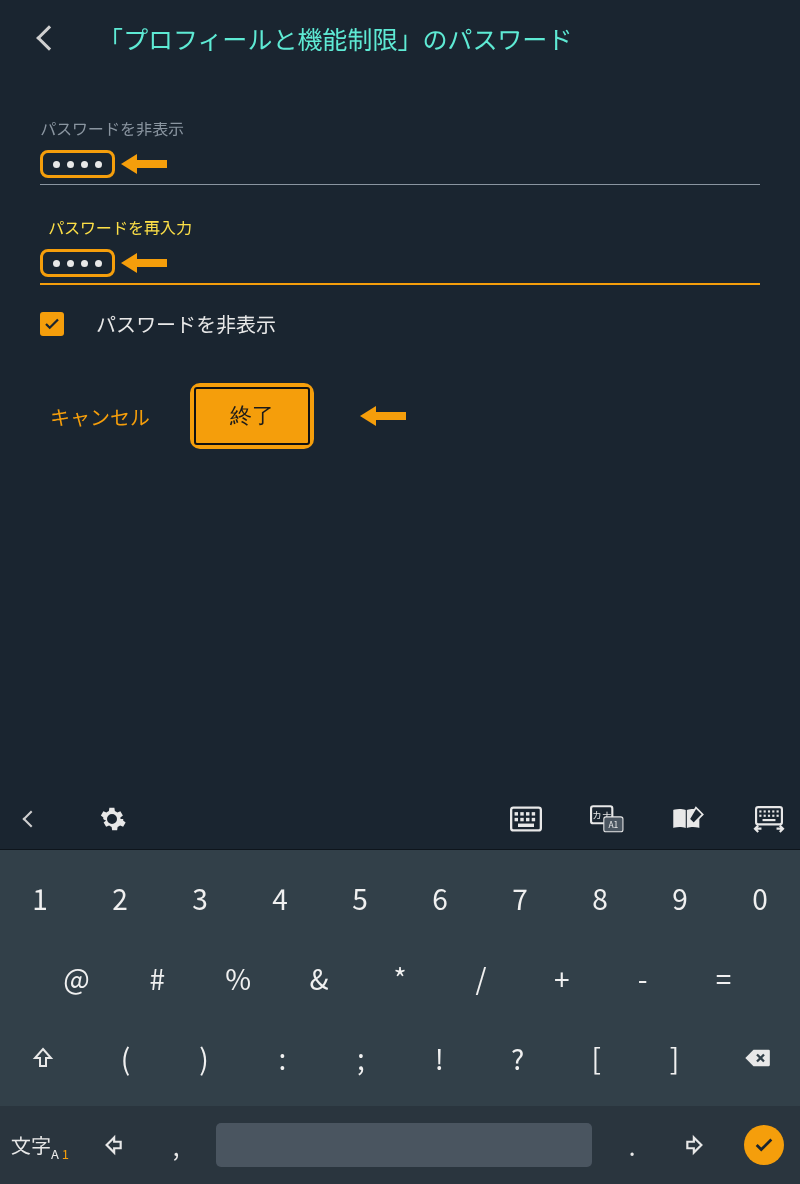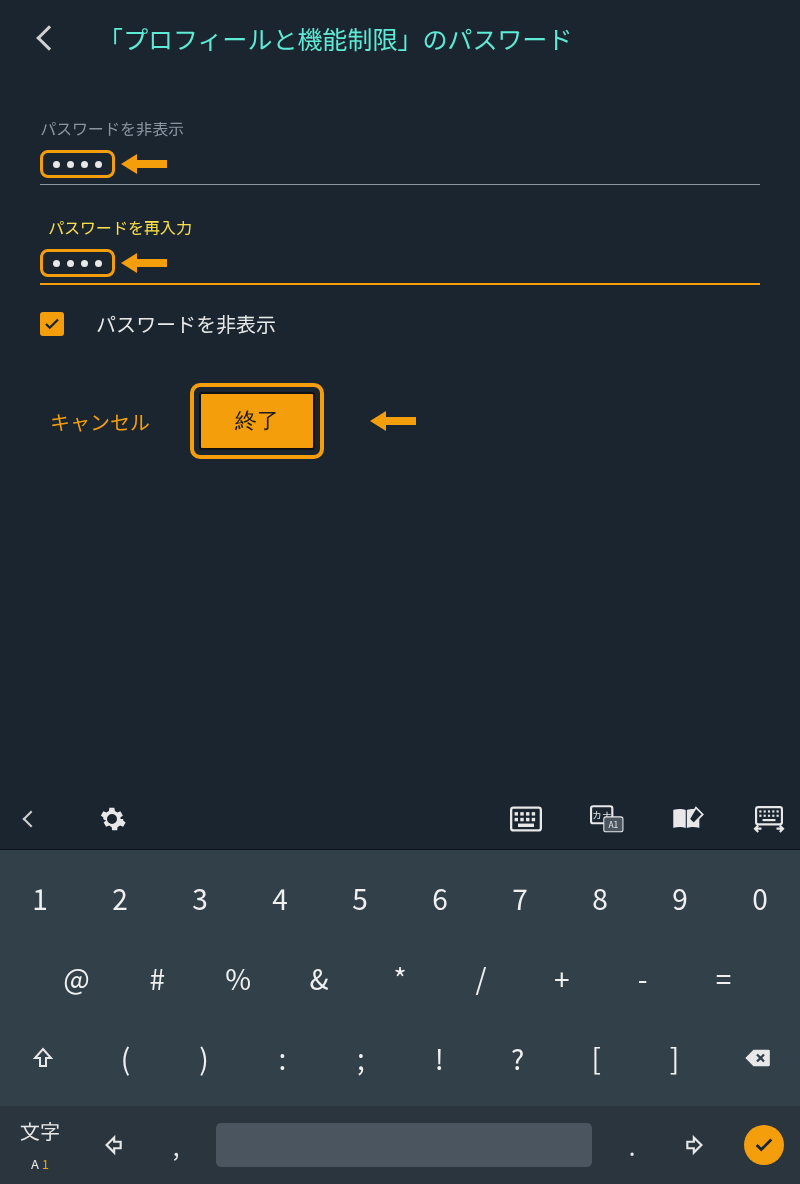--- a/index.html
+++ b/index.html
@@ -94,21 +94,20 @@
     padding-left: 10px;
   }
   .cancel {
     color: #f59e0b;
     font-size: 20px;
     cursor: pointer;
   }
   .finish-wrap {
     border: 4px solid #f59e0b;
     border-radius: 10px;
-    padding: 5px;
   }
   .finish {
     background: #f59e0b;
     color: #1a1a1a;
     border: 2px solid #111;
     font-size: 22px;
     padding: 12px 34px;
     cursor: pointer;
     border-radius: 3px;
   }
@@ -151,21 +150,21 @@
     height: 78px;
     align-items:center;
     background: #2a353e;
   }
   .bkey {
     display:flex; align-items:center; justify-content:center;
     color:#e8e8e8; cursor:pointer; font-size:24px;
     flex-shrink:0;
   }
   .moji {
-    flex-direction: column;
+    flex-direction: row;
     width: 80px;
     line-height:1;
   }
   .moji .top { font-size: 20px;}
   .moji .bot { font-size: 13px; margin-top:16px;}
   .moji .bot .o { color:#f59e0b; margin-left:3px;}
   .space-bar {
     flex:1; margin: 0 8px;
     height: 44px;
     background: #4a5560;

